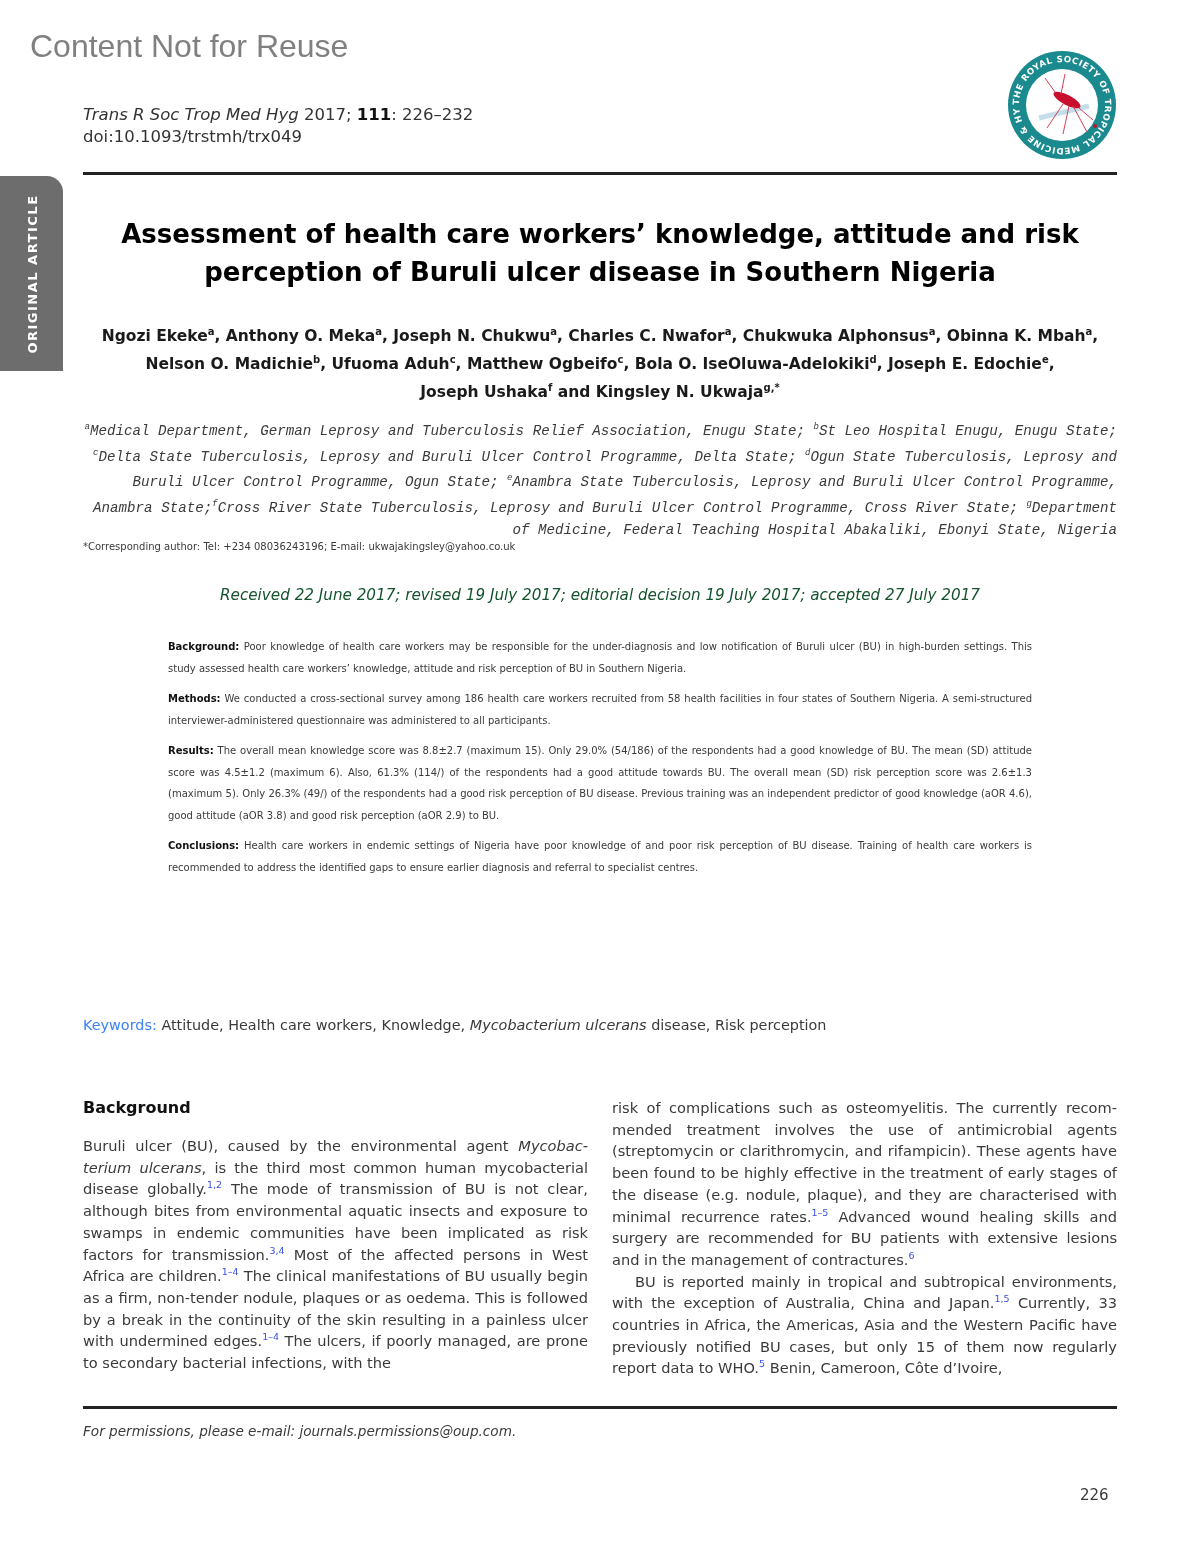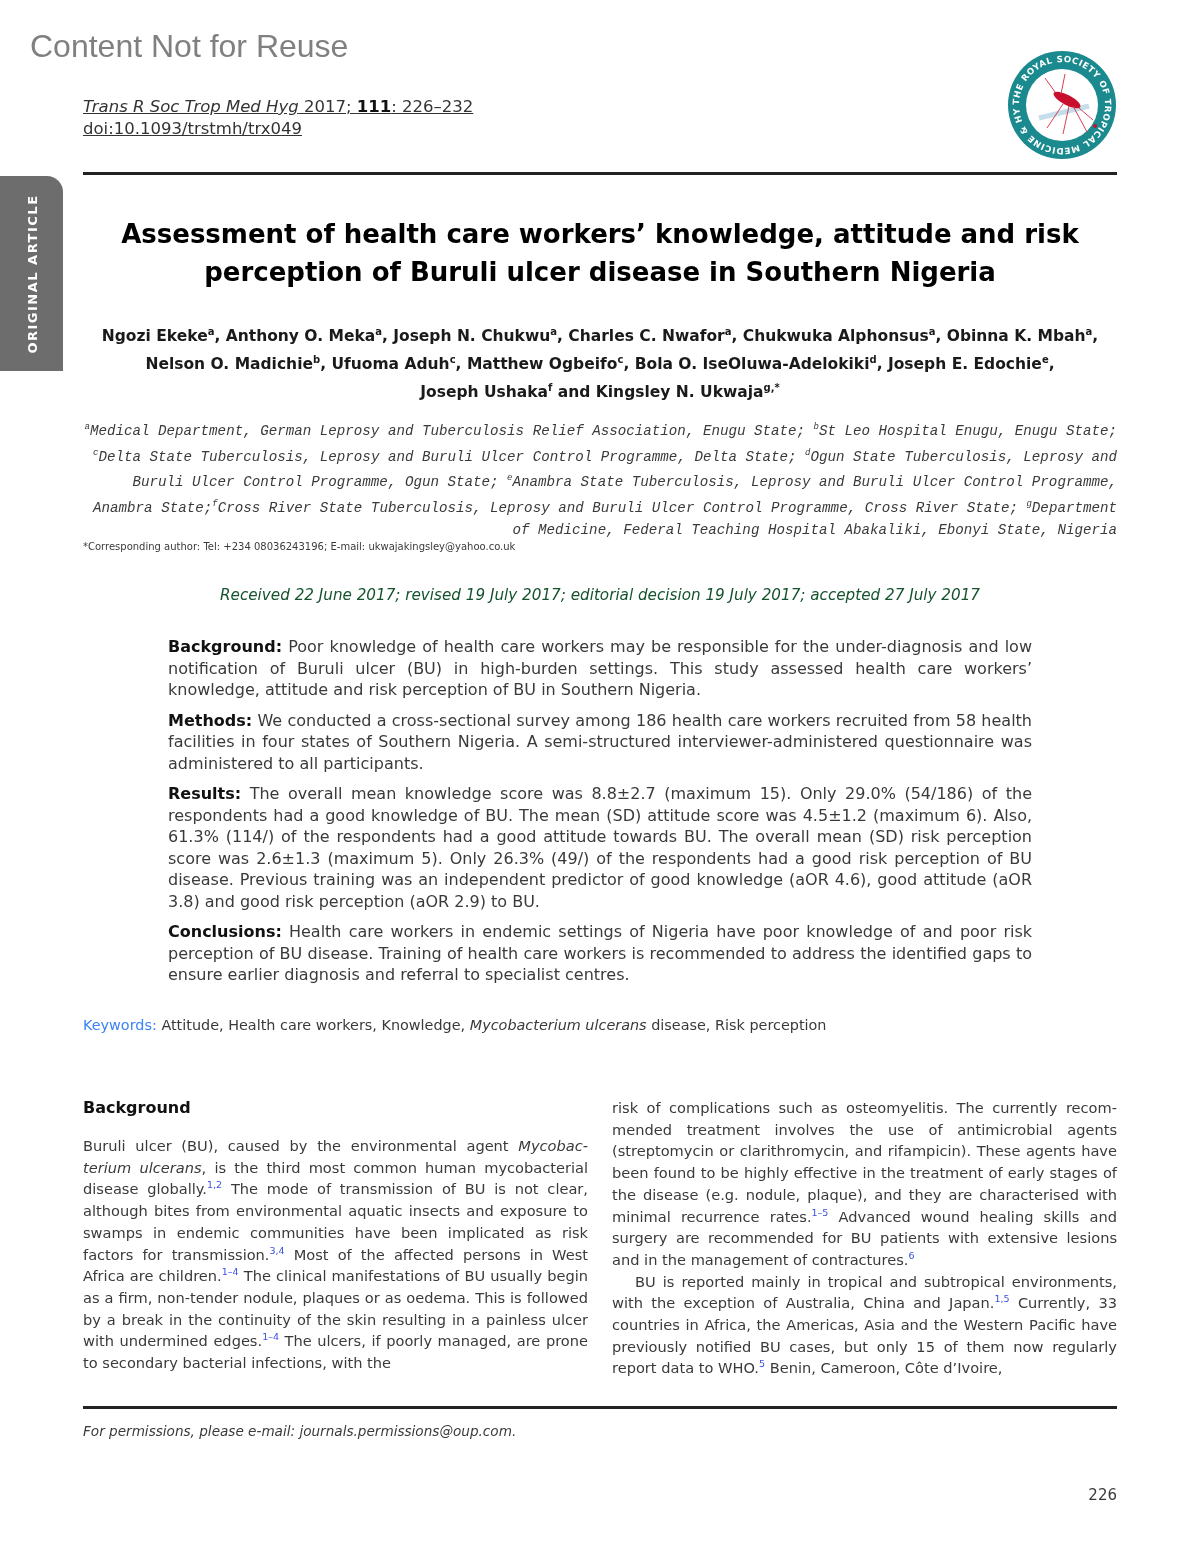--- a/index.html
+++ b/index.html
@@ -3,21 +3,21 @@
 <meta charset="utf-8">
 <style>
   html, body { margin: 0; padding: 0; background: #ffffff; }
   body { width: 1200px; height: 1550px; position: relative; overflow: hidden;
          font-family: "DejaVu Sans", sans-serif; color: #2b2b2b; }
   .abs { position: absolute; }
 
   .watermark { left: 30px; top: 28px; font-family: "Liberation Sans", sans-serif;
                font-size: 32px; color: #808080; }
 
-  .citation { left: 83px; top: 96px; font-size: 16.5px; line-height: 22px; color: #333; text-decoration: underline; }
+  .citation { left: 83px; top: 104px; font-size: 16.5px; line-height: 22px; color: #333; }
   .citation .journal { font-style: italic; }
   .citation .vol { font-weight: bold; color: #111; }
 
   .logo { left: 1005px; top: 48px; width: 114px; height: 114px; }
 
   .top-rule { left: 83px; top: 172px; width: 1034px; height: 3px; background: #222; }
 
   .side-tab { left: 0; top: 176px; width: 63px; height: 195px; background: #6d6d6d;
               border-top-right-radius: 16px; }
   .side-tab-label { position: absolute; left: 50%; top: 50%;
@@ -35,21 +35,21 @@
   .affil { left: 83px; top: 416px; width: 1034px; text-align: right;
            font-size: 14.2px; font-style: italic; line-height: 22px; color: #3a3a3a; font-family: Liberation Mono, monospace; }
   .affil sup { font-size: 9px; }
 
   .corresp { left: 83px; top: 541px; width: 1034px; text-align: left;
              font-size: 10px; color: #3a3a3a; }
 
   .received { left: 83px; top: 586px; width: 1034px; text-align: center;
               font-size: 15.2px; font-style: italic; color: #14532d; }
 
-  .abstract { left: 168px; top: 636px; width: 864px; font-size: 16px;
+  .abstract { left: 168px; top: 636px; width: 864px; font-size: 10px;
               line-height: 21.5px; color: #3a3a3a; text-align: justify; }
   .abstract p { margin: 0 0 9px 0; }
   .abstract .lead { font-weight: bold; color: #111; }
 
   .keywords { left: 83px; top: 1017px; width: 1034px; font-size: 14.4px; color: #3a3a3a; }
   .keywords .lead { font-weight: normal; color: #3b82f6; }
   .keywords i { font-style: italic; }
 
   .section-heading { left: 83px; top: 1098px; font-size: 16px; font-weight: bold; color: #111; }
 
@@ -58,21 +58,21 @@
   .col-left { left: 83px; top: 1135px; width: 505px; }
   .col-right { left: 612px; top: 1097px; width: 505px; }
   .col p { margin: 0; }
   .col p.indent { text-indent: 23px; }
   .ref { color: #3b50e0; font-size: 9.5px; vertical-align: super; line-height: 0; }
   .col i { font-style: italic; }
 
   .bottom-rule { left: 83px; top: 1406px; width: 1034px; height: 3px; background: #222; }
   .copyright { left: 83px; top: 1420px; width: 1034px; font-size: 13.6px; font-style: italic;
                line-height: 22px; color: #3a3a3a; }
-  .page-number { left: 1080px; top: 1486px; width: 37px; text-align: right;
+  .page-number { left: 1080px; top: 1486px; width: 37px; text-align: left;
                  font-size: 15px; color: #3a3a3a; }
 </style>
 </head>
 <body>
 
 <div class="abs watermark">Content Not for Reuse</div>
 
 <div class="abs citation">
   <div>
     <span class="journal">Trans R Soc Trop Med Hyg</span><span> 2017; </span><span class="vol">111</span><span>: 226–232</span>

